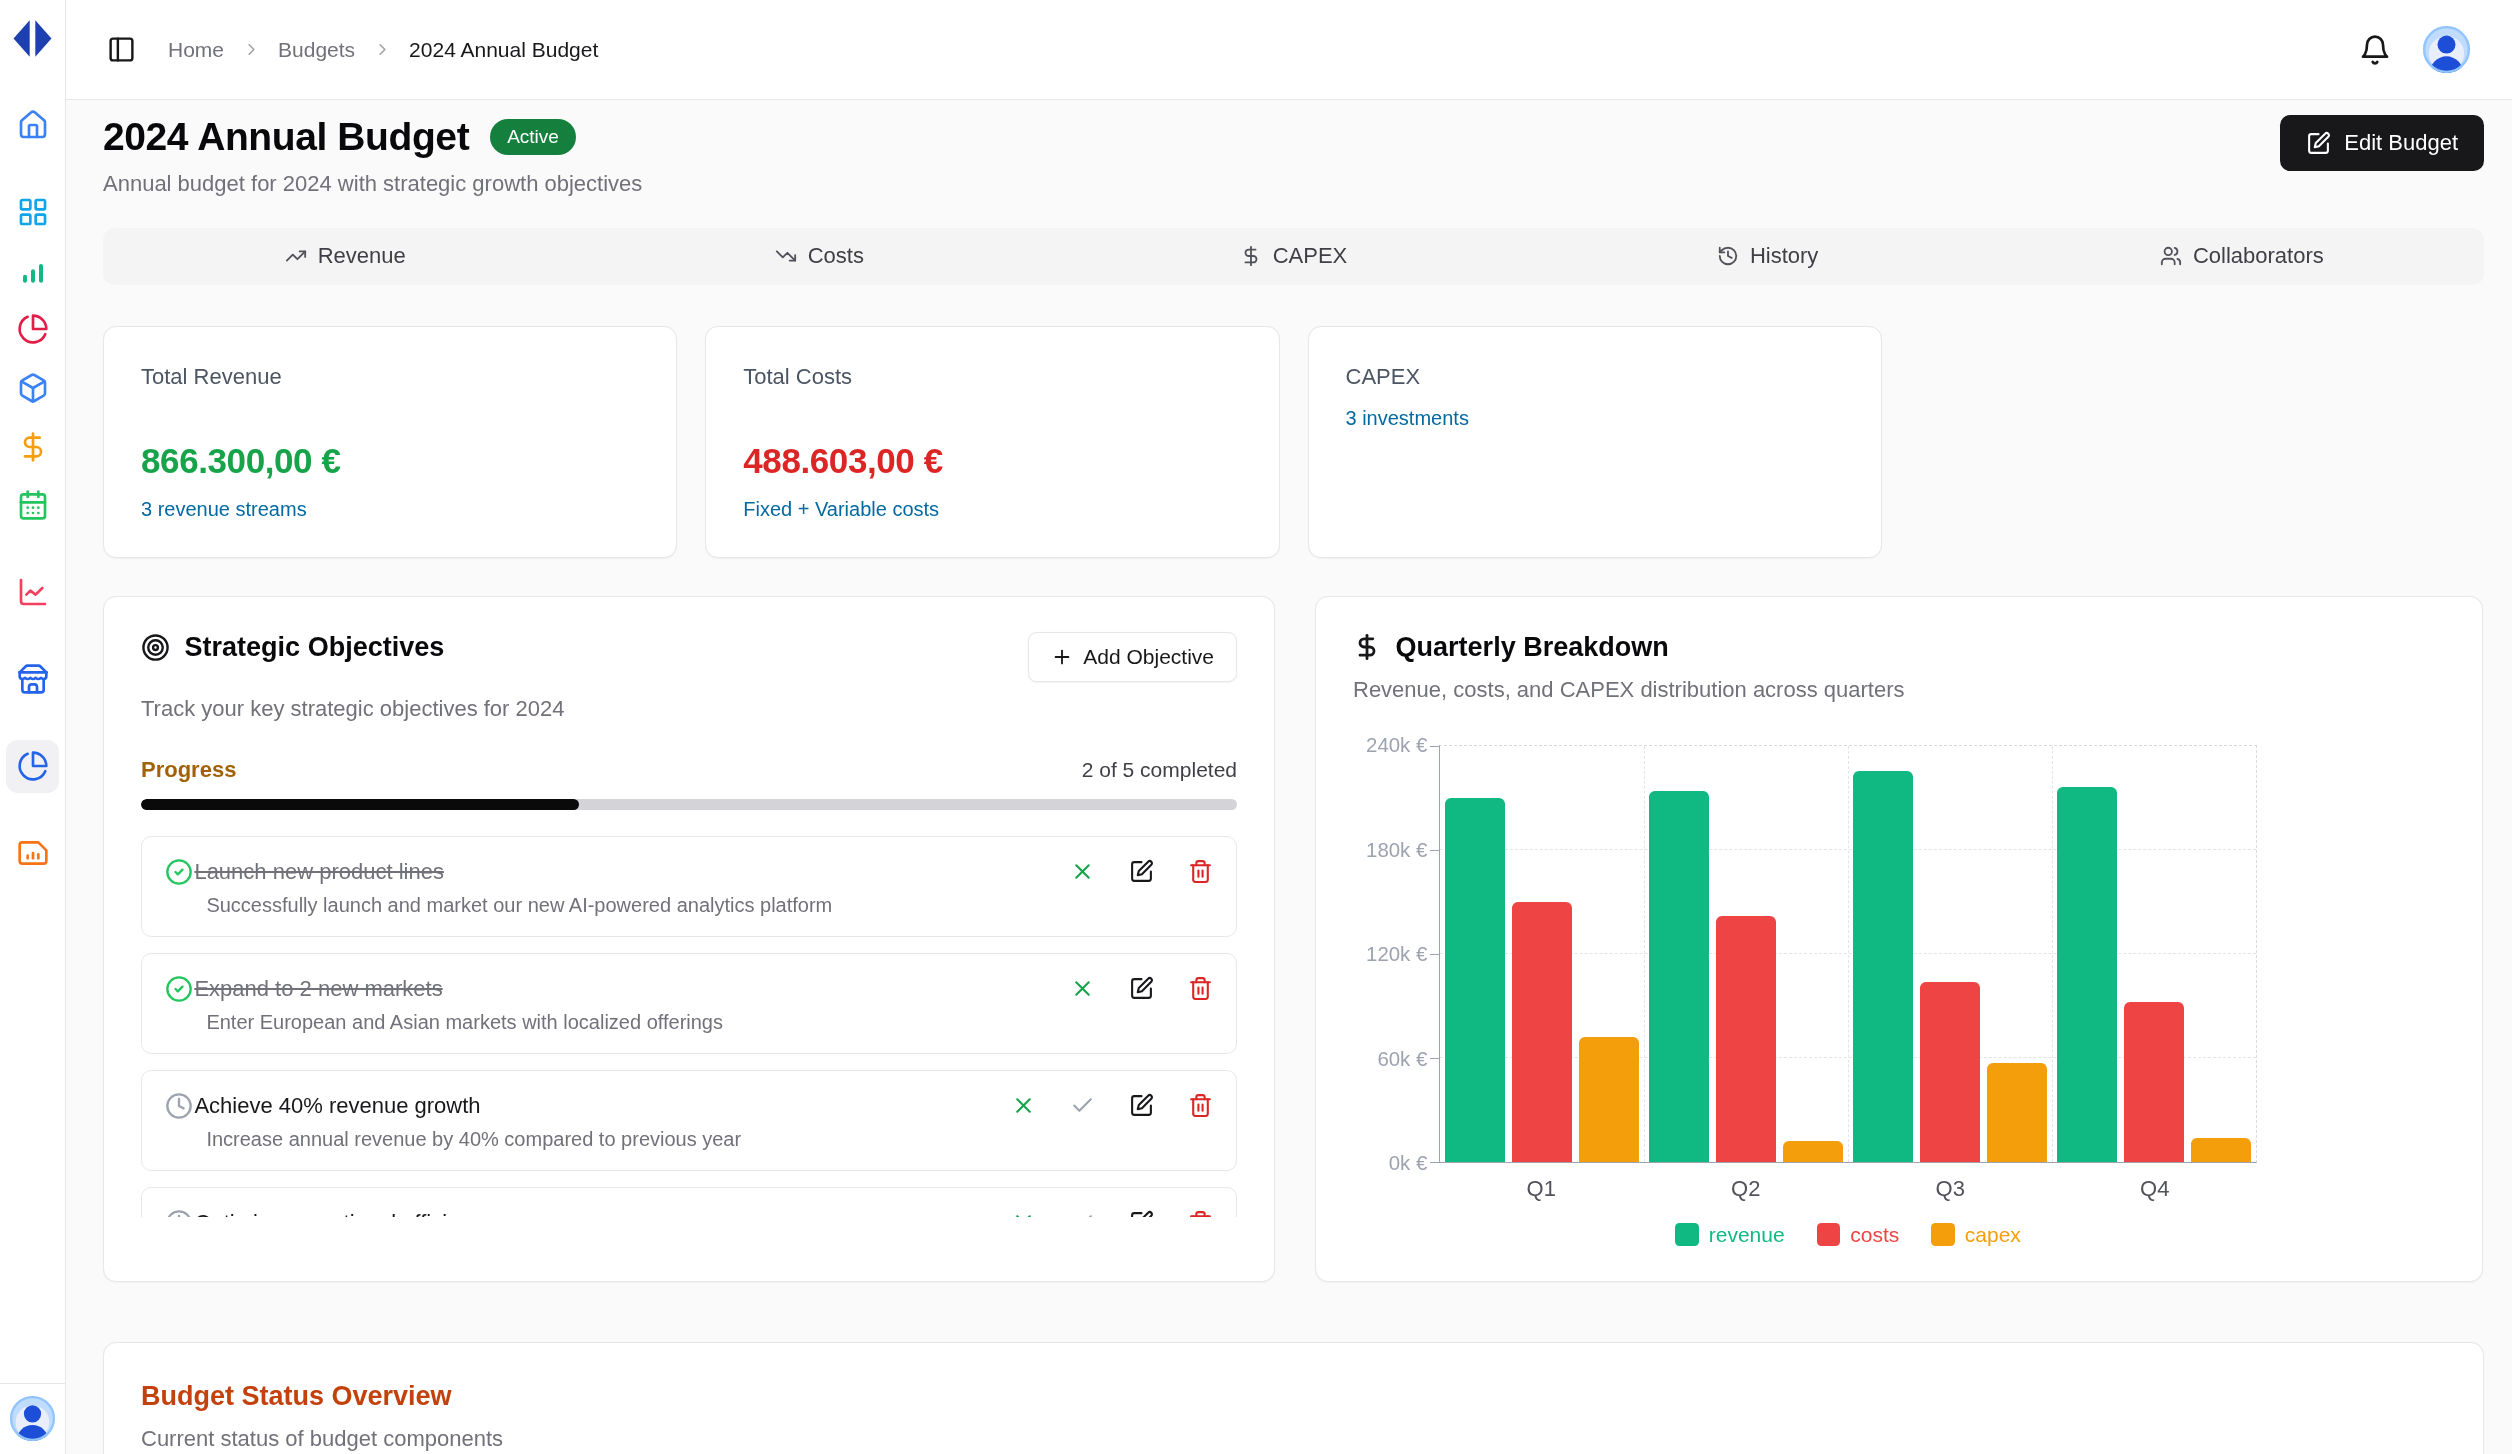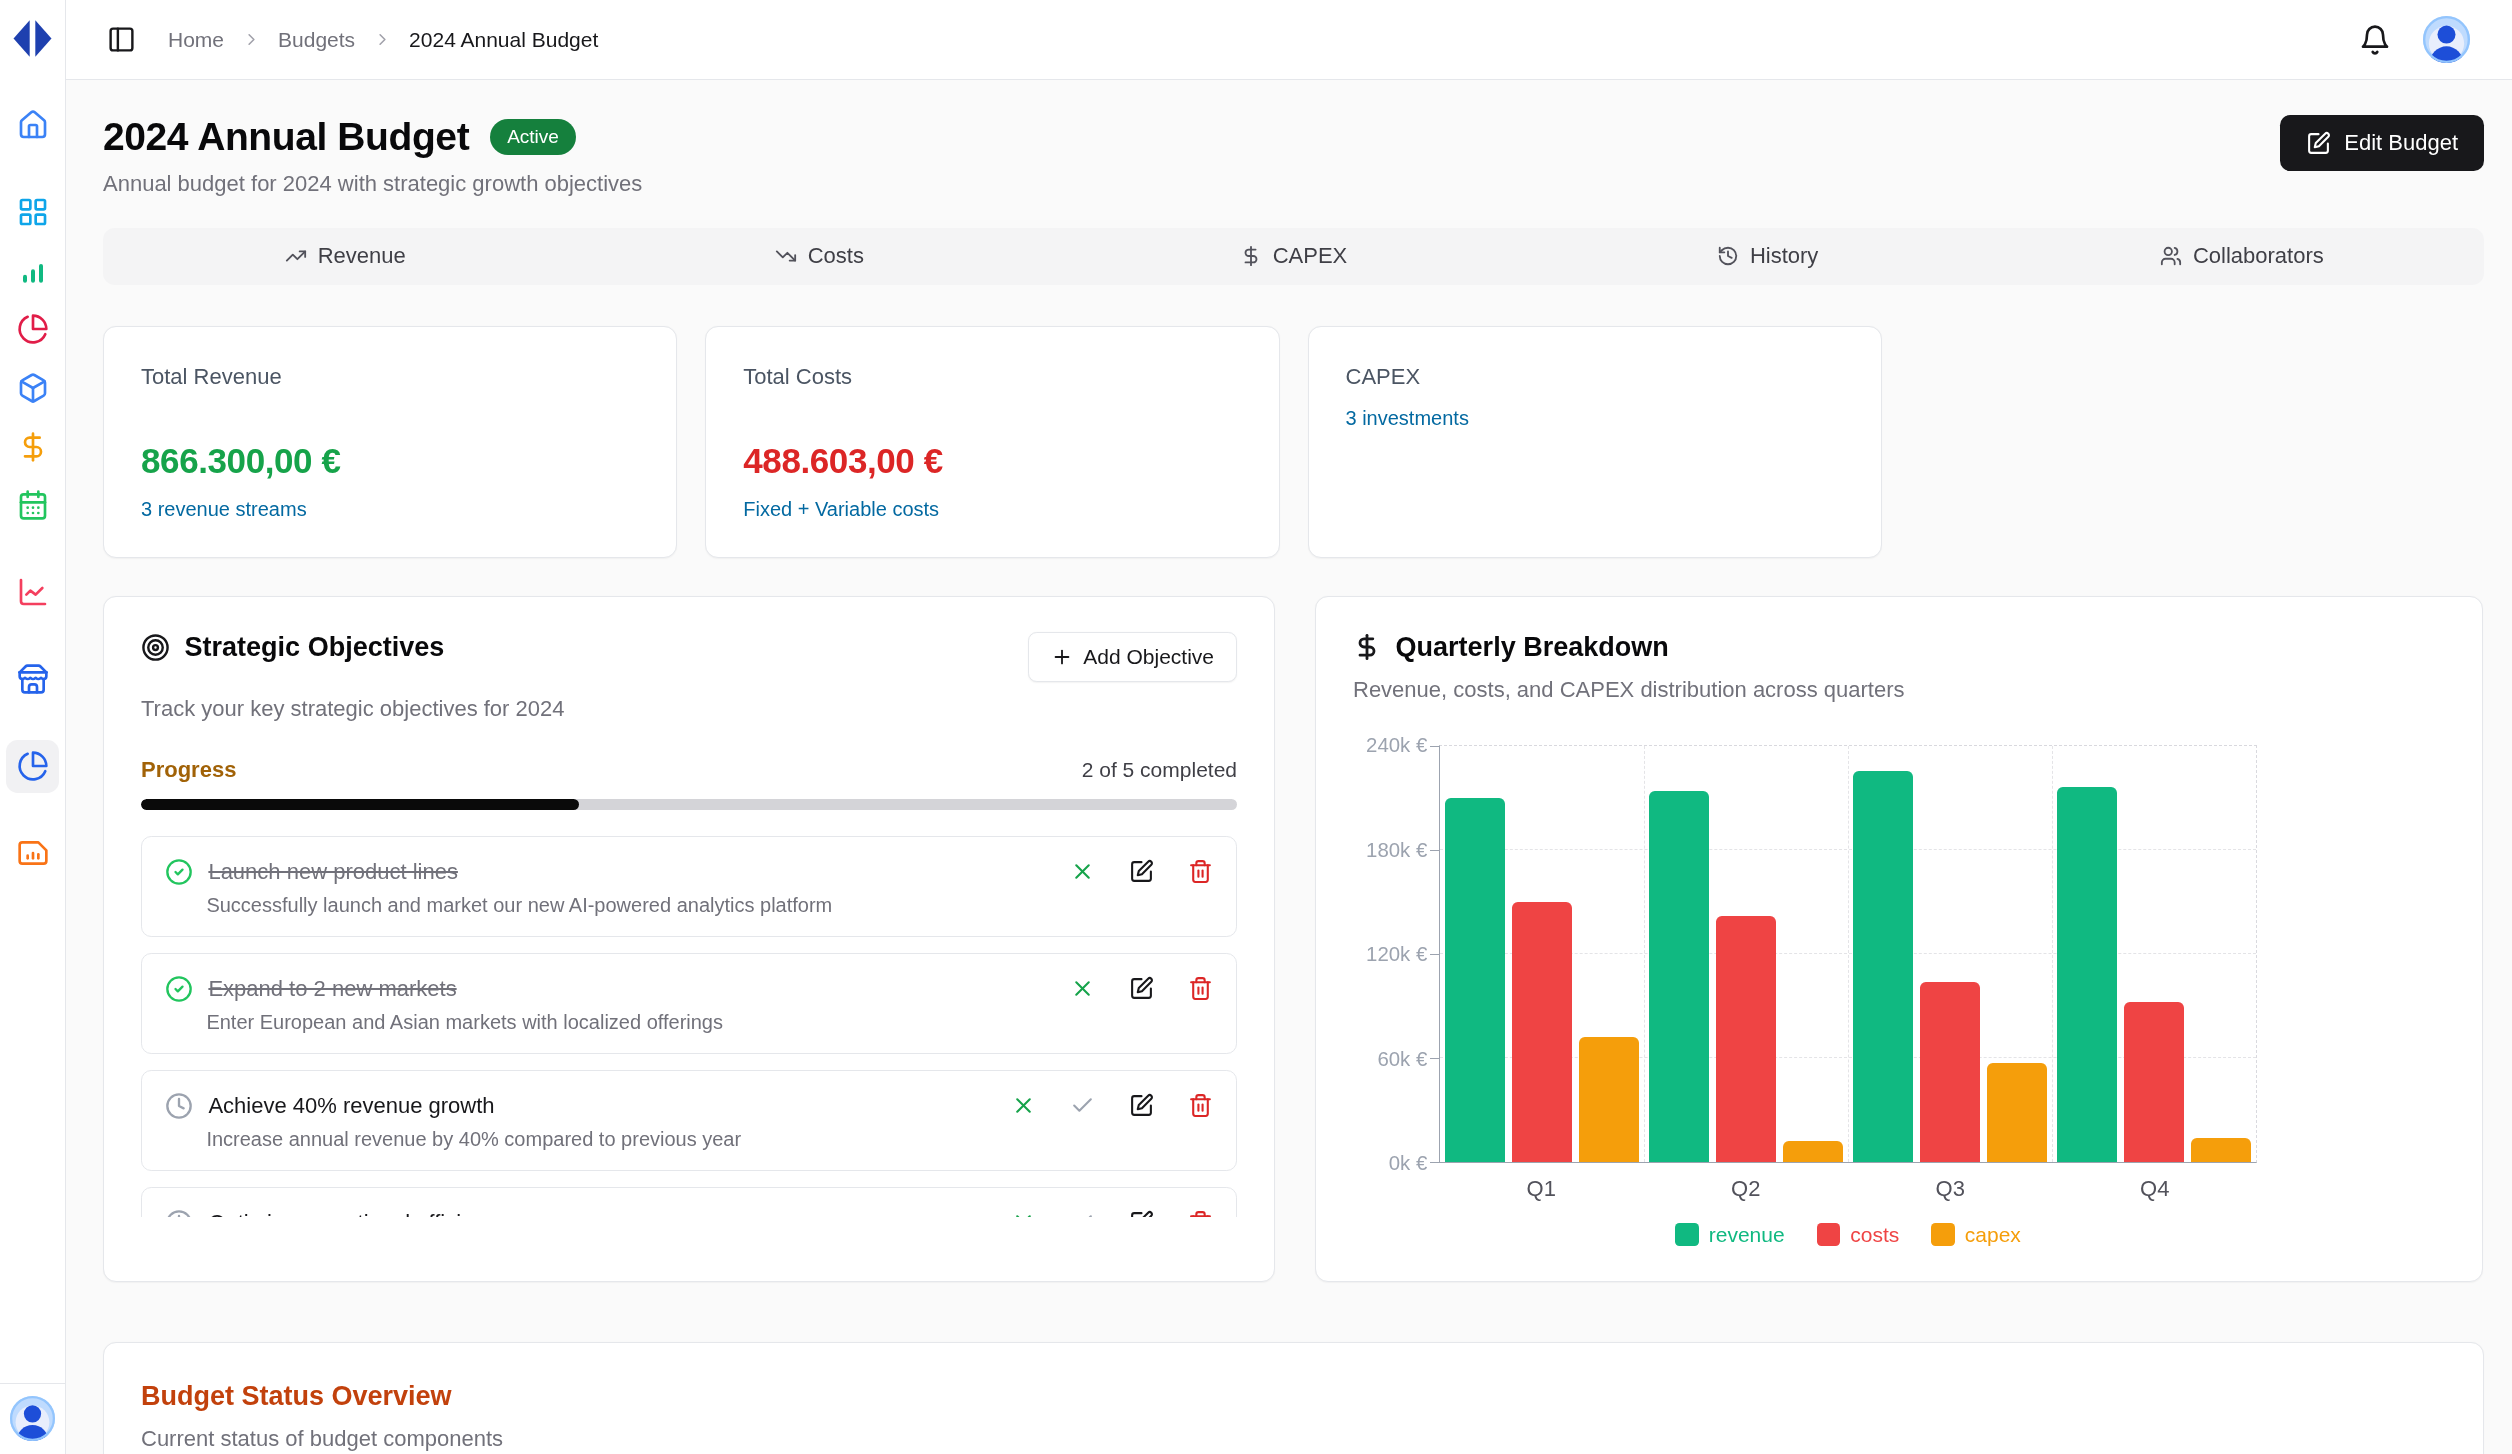--- a/index.html
+++ b/index.html
@@ -14,21 +14,21 @@
   .side-icons { display:flex; flex-direction:column; align-items:center; margin-top:37px; }
   .side-icon { width:53px; height:53px; display:flex; align-items:center; justify-content:center;
                border-radius:11.7px; cursor:pointer; }
   .side-icon + .side-icon { margin-top:5.8px; }
   .side-icon.sp { margin-top:34px; }
   .side-icon.active { background:#f1f1f3; }
   .sidebar-footer { position:absolute; left:0; right:0; bottom:0; border-top:0.7px solid #e5e7eb;
                     padding:11.7px 0 13px; display:flex; justify-content:center; }
 
   
-  .topbar { position:fixed; left:66px; right:0; top:0; height:80px; background:#fff;
+  .topbar { position:fixed; left:66px; right:0; top:0; height:100px; background:#fff;
             border-bottom:0.7px solid #e5e7eb; display:flex; align-items:center;
             padding:0 42px 0 41px; z-index:10; }
   .breadcrumb { display:flex; align-items:center; gap:17.5px; margin-left:32px; font-size:21px; }
   .crumb { color:#71717a; cursor:pointer; }
   .crumb.current { color:#18181b; font-weight:500; cursor:default; }
   .crumb-sep { color:#a1a1aa; }
   .topbar-spacer { flex:1; }
   .bell { margin-right:32px; cursor:pointer; }
 
   
@@ -75,21 +75,21 @@
 
   .progress-row { margin-top:35px; display:flex; justify-content:space-between; align-items:center; }
   .progress-label { font-size:22px; font-weight:700; color:#a16207; }
   .progress-count { font-size:21px; color:#3f3f46; }
   .progress-track { margin-top:16px; height:11px; background:#d4d4d8; border-radius:730px; overflow:hidden; }
   .progress-fill { height:100%; background:#0a0a0a; border-radius:730px; }
 
   .obj-list { margin-top:26px; height:381px; overflow:hidden; }
   .obj-item { border:0.7px solid #e5e7eb; border-radius:10.2px; padding:20.4px 23.4px; height:101px; }
   .obj-item + .obj-item { margin-top:16px; }
-  .obj-top { display:flex; align-items:center; gap:15px; }
+  .obj-top { display:flex; align-items:center; gap:1px; }
   .obj-title { font-size:22px; font-weight:500; color:#18181b; }
   .obj-item.done .obj-title { color:#71717a; text-decoration:line-through; }
   .obj-desc { font-size:20px; color:#71717a; margin-top:8.8px; margin-left:41px; }
   .obj-actions { margin-left:auto; display:flex; align-items:center; gap:34px; }
   .obj-actions .act { cursor:pointer; display:inline-flex; }
   .ic-clock { display:inline-flex; }
   .ic-ccheck { display:none; } .done .ic-ccheck { display:inline-flex; }
   .act-x { display:none; } .done .act-x { display:inline-flex; }
   .act-chk { display:inline-flex; }
 

